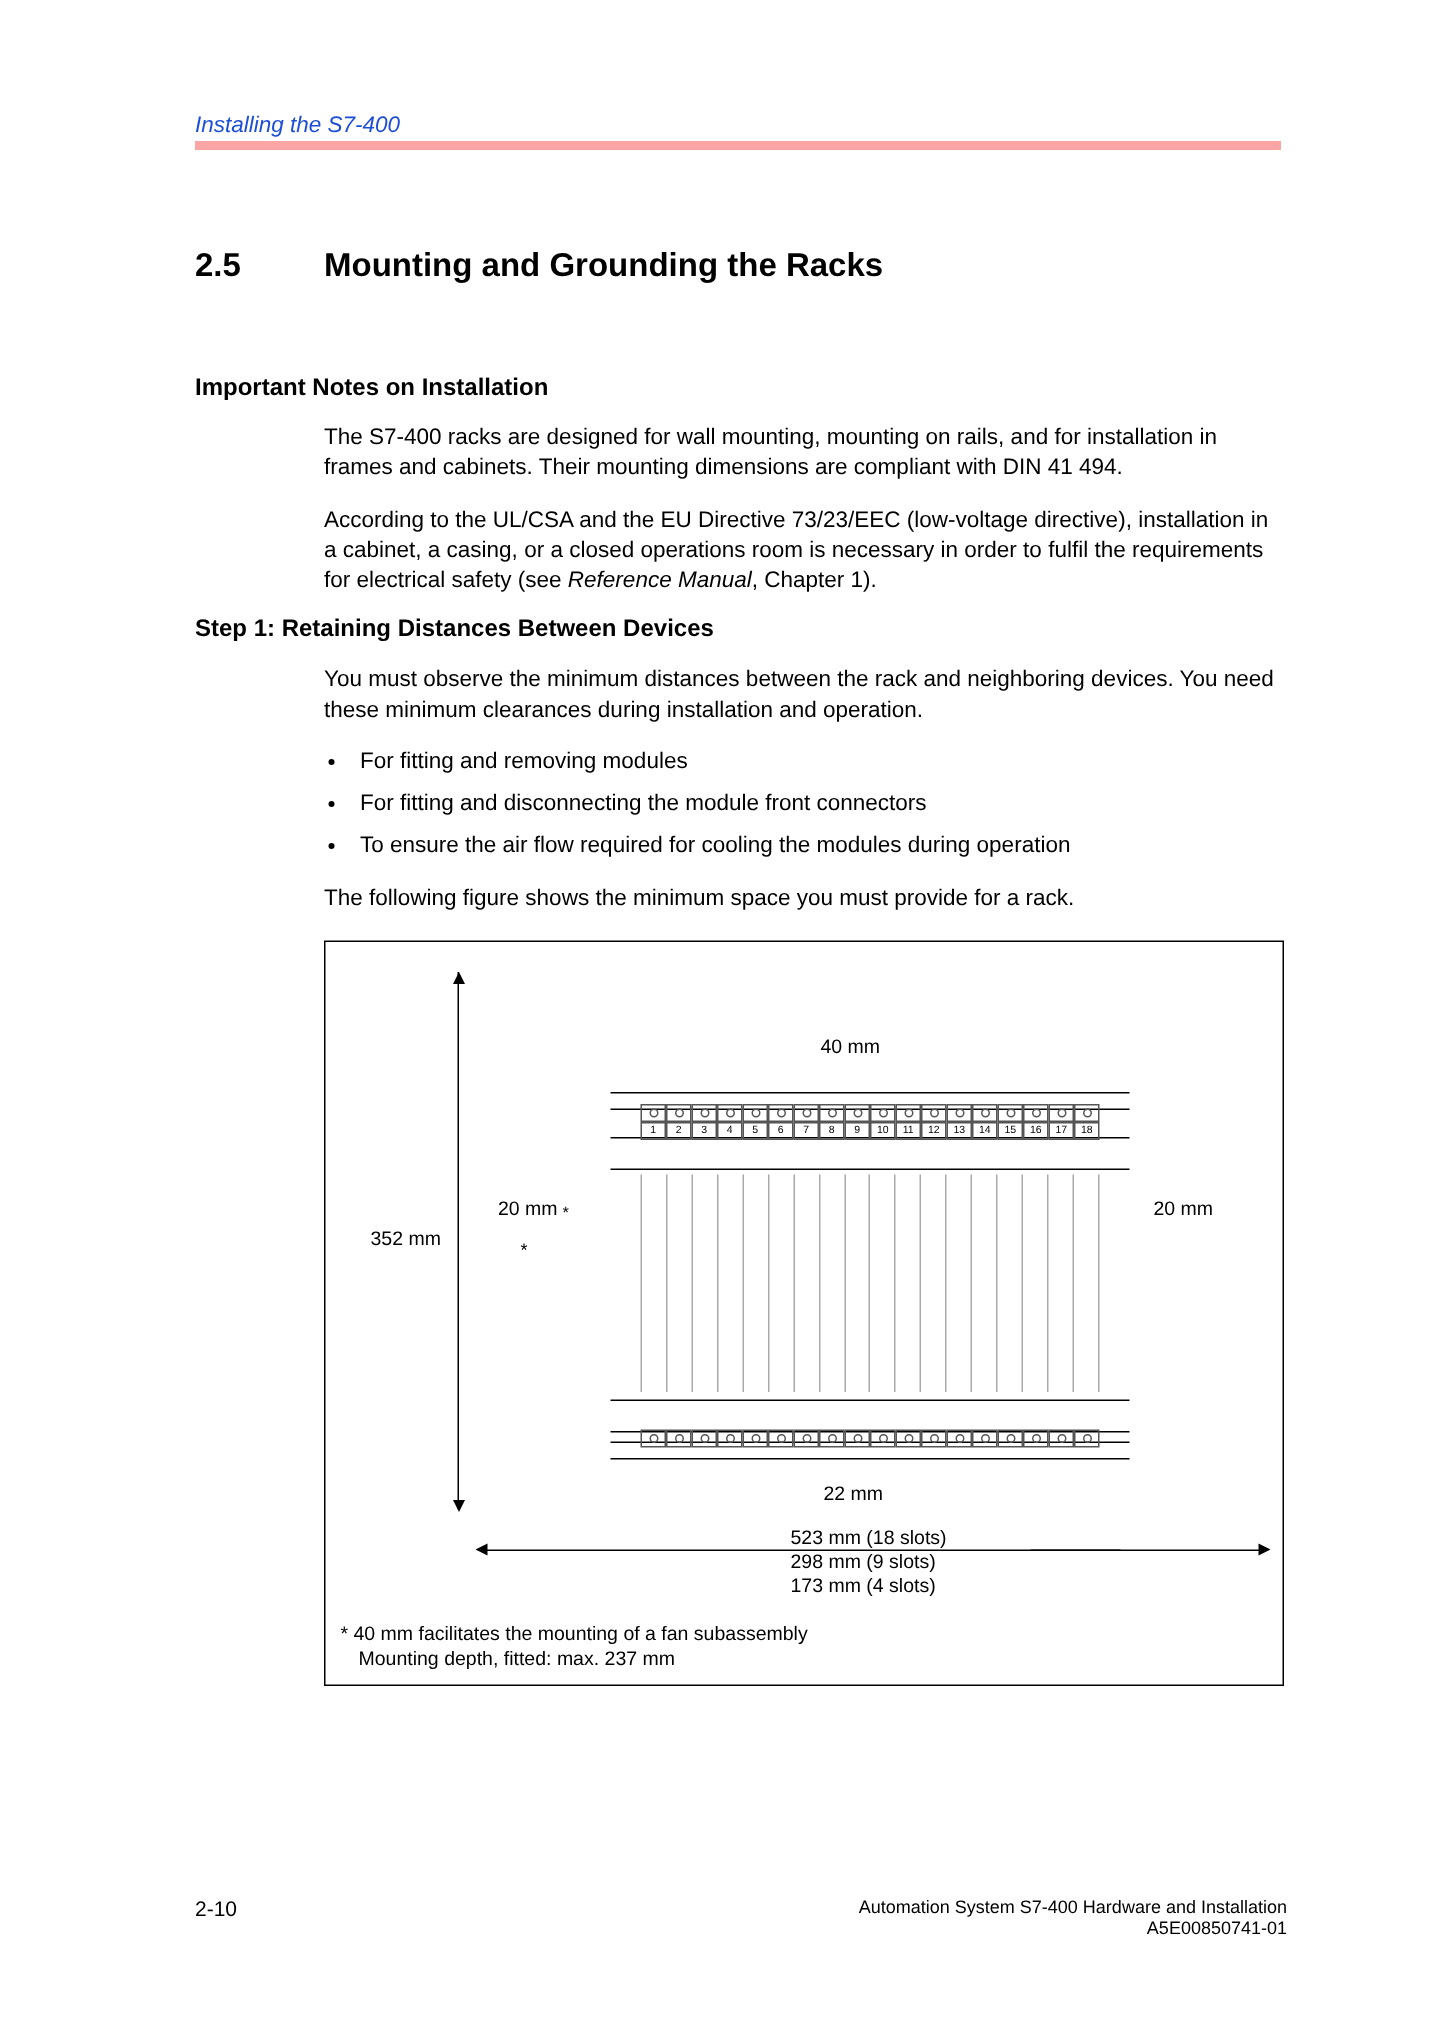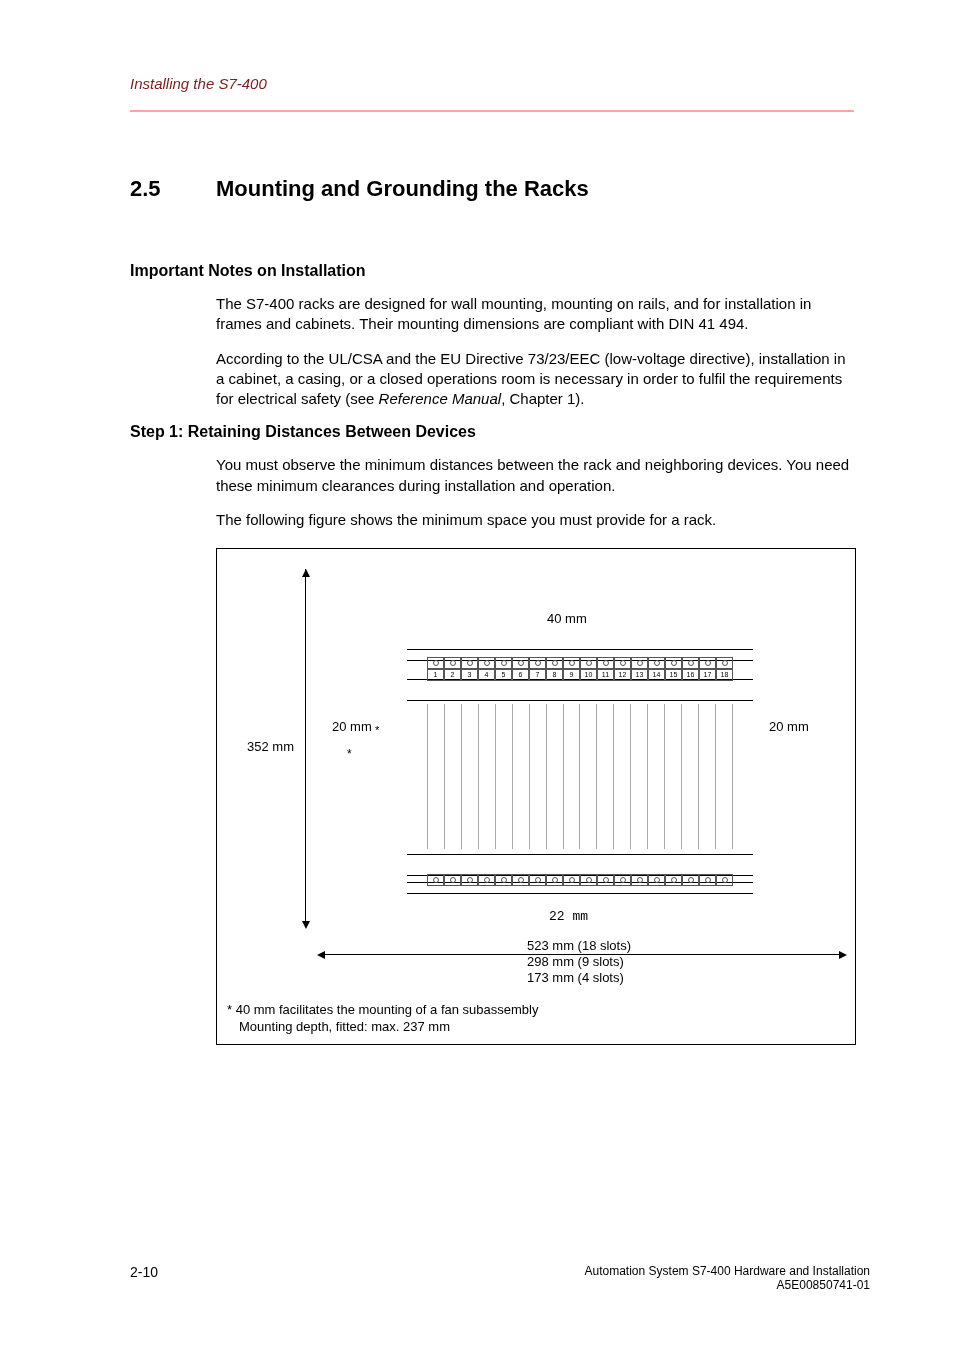--- a/index.html
+++ b/index.html
@@ -12,24 +12,24 @@
     min-height: 1350px;
     background: #fff;
     position: relative;
   }
   .page {
     padding: 75px 100px 0 130px;
   }
   .running-header {
     font-style: italic;
     font-size: 15px;
-    color: #7f1d1d;
+    color: #1d4ed8;
     text-align: left;
-    border-bottom: 2px solid #fca5a5;
-    padding-bottom: 18px;
+    border-bottom: 6px solid #fca5a5;
+    padding-bottom: 2px;
     margin-bottom: 44px;
   }
   .section-title {
     font-weight: bold;
     font-size: 22px;
     margin-bottom: 60px;
   }
   .section-title .num {
     display: inline-block;
     width: 86px;
@@ -151,21 +151,21 @@
     position: absolute;
     left: 10px;
     bottom: 8px;
     font-size: 13px;
     line-height: 1.3;
   }
   .footer {
     position: absolute;
     bottom: 58px;
     left: 130px;
-    right: 84px;
+    right: 96px;
     font-size: 12px;
   }
   .footer .left {
     float: left;
     font-size: 14px;
   }
   .footer .right {
     float: right;
     text-align: right;
   }
@@ -184,20 +184,25 @@
   <div class="body-block">
     <p>The S7-400 racks are designed for wall mounting, mounting on rails, and for installation in frames and cabinets. Their mounting dimensions are compliant with DIN 41&nbsp;494.</p>
     <p>
       <span>According to the UL/CSA and the EU Directive 73/23/EEC (low-voltage directive), installation in a cabinet, a casing, or a closed operations room is necessary in order to fulfil the requirements for electrical safety (see </span><span class="italic">Reference Manual</span><span>, Chapter 1).</span>
     </p>
   </div>
 
   <div class="sub-head">Step 1: Retaining Distances Between Devices</div>
   <div class="body-block">
     <p>You must observe the minimum distances between the rack and neighboring devices. You need these minimum clearances during installation and operation.</p>
+    <ul>
+      <li>For fitting and removing modules</li>
+      <li>For fitting and disconnecting the module front connectors</li>
+      <li>To ensure the air flow required for cooling the modules during operation</li>
+    </ul>
     <p>The following figure shows the minimum space you must provide for a rack.</p>
   </div>
 
   <div class="figure-wrap">
 
     <div class="vline" style="left:88px; top:20px; height:358px;"></div>
     <div class="arrow-up" style="left:84.5px; top:20px;"></div>
     <div class="arrow-down" style="left:84.5px; top:372px;"></div>
     <span class="lbl" style="left:30px; top:190px;">352 mm</span>
 
@@ -289,21 +294,21 @@
           <div class="slot-cell hole"></div>
           <div class="slot-cell hole"></div>
           <div class="slot-cell hole"></div>
           <div class="slot-cell hole"></div>
           <div class="slot-cell hole"></div>
           <div class="slot-cell hole"></div>
           <div class="slot-cell hole"></div>
         </div>
     </div>
 
-    <span class="lbl" style="left:332px; top:360px;font-family:Liberation Mono, monospace;">22 mm</span>
+    <span class="lbl" style="left:332px; top:360px;">22 mm</span>
 
     <div class="hline" style="left:105px; top:405px; width:425px;"></div>
     <div class="arrow-left" style="left:100px; top:401.5px;"></div>
     <div class="hline" style="left:470px; top:405px; width:155px;"></div>
     <div class="arrow-right" style="left:622px; top:401.5px;"></div>
 
     <span class="lbl" style="left:310px; top:389px;text-align:right;">523 mm (18 slots)</span>
     <span class="lbl" style="left:310px; top:405px;">298 mm (9 slots)</span>
     <span class="lbl" style="left:310px; top:421px;">173 mm (4 slots)</span>
 

